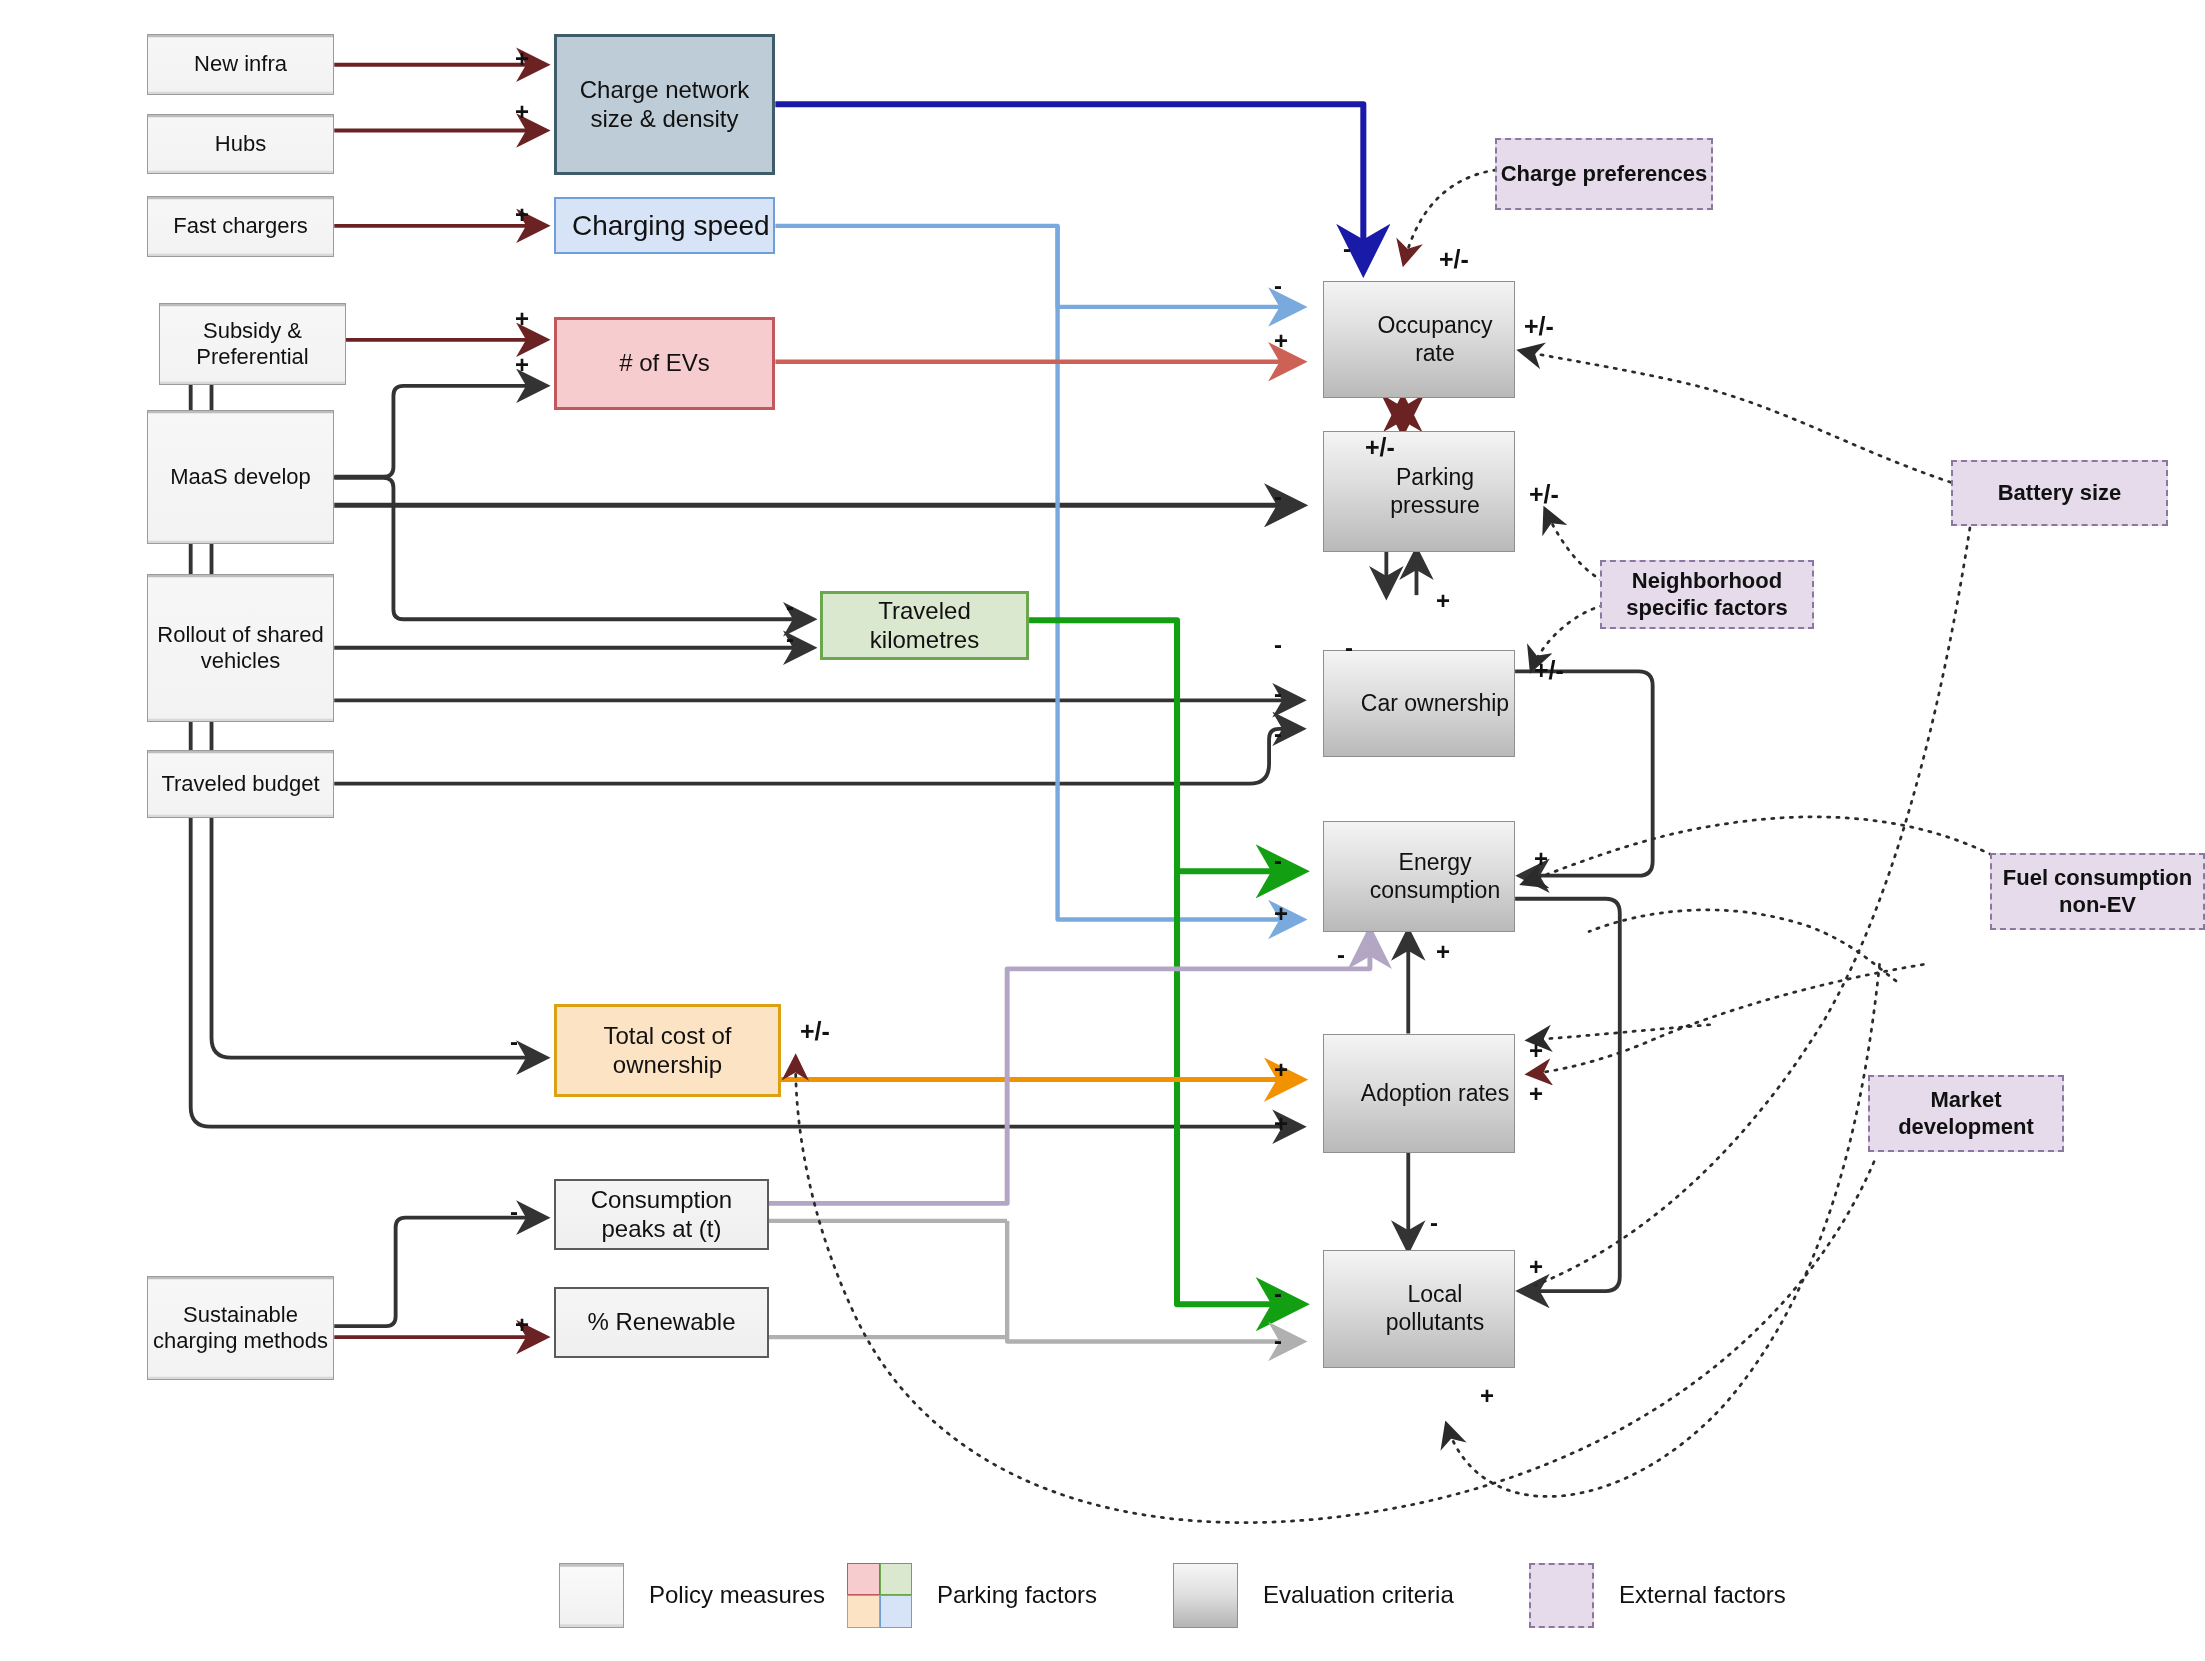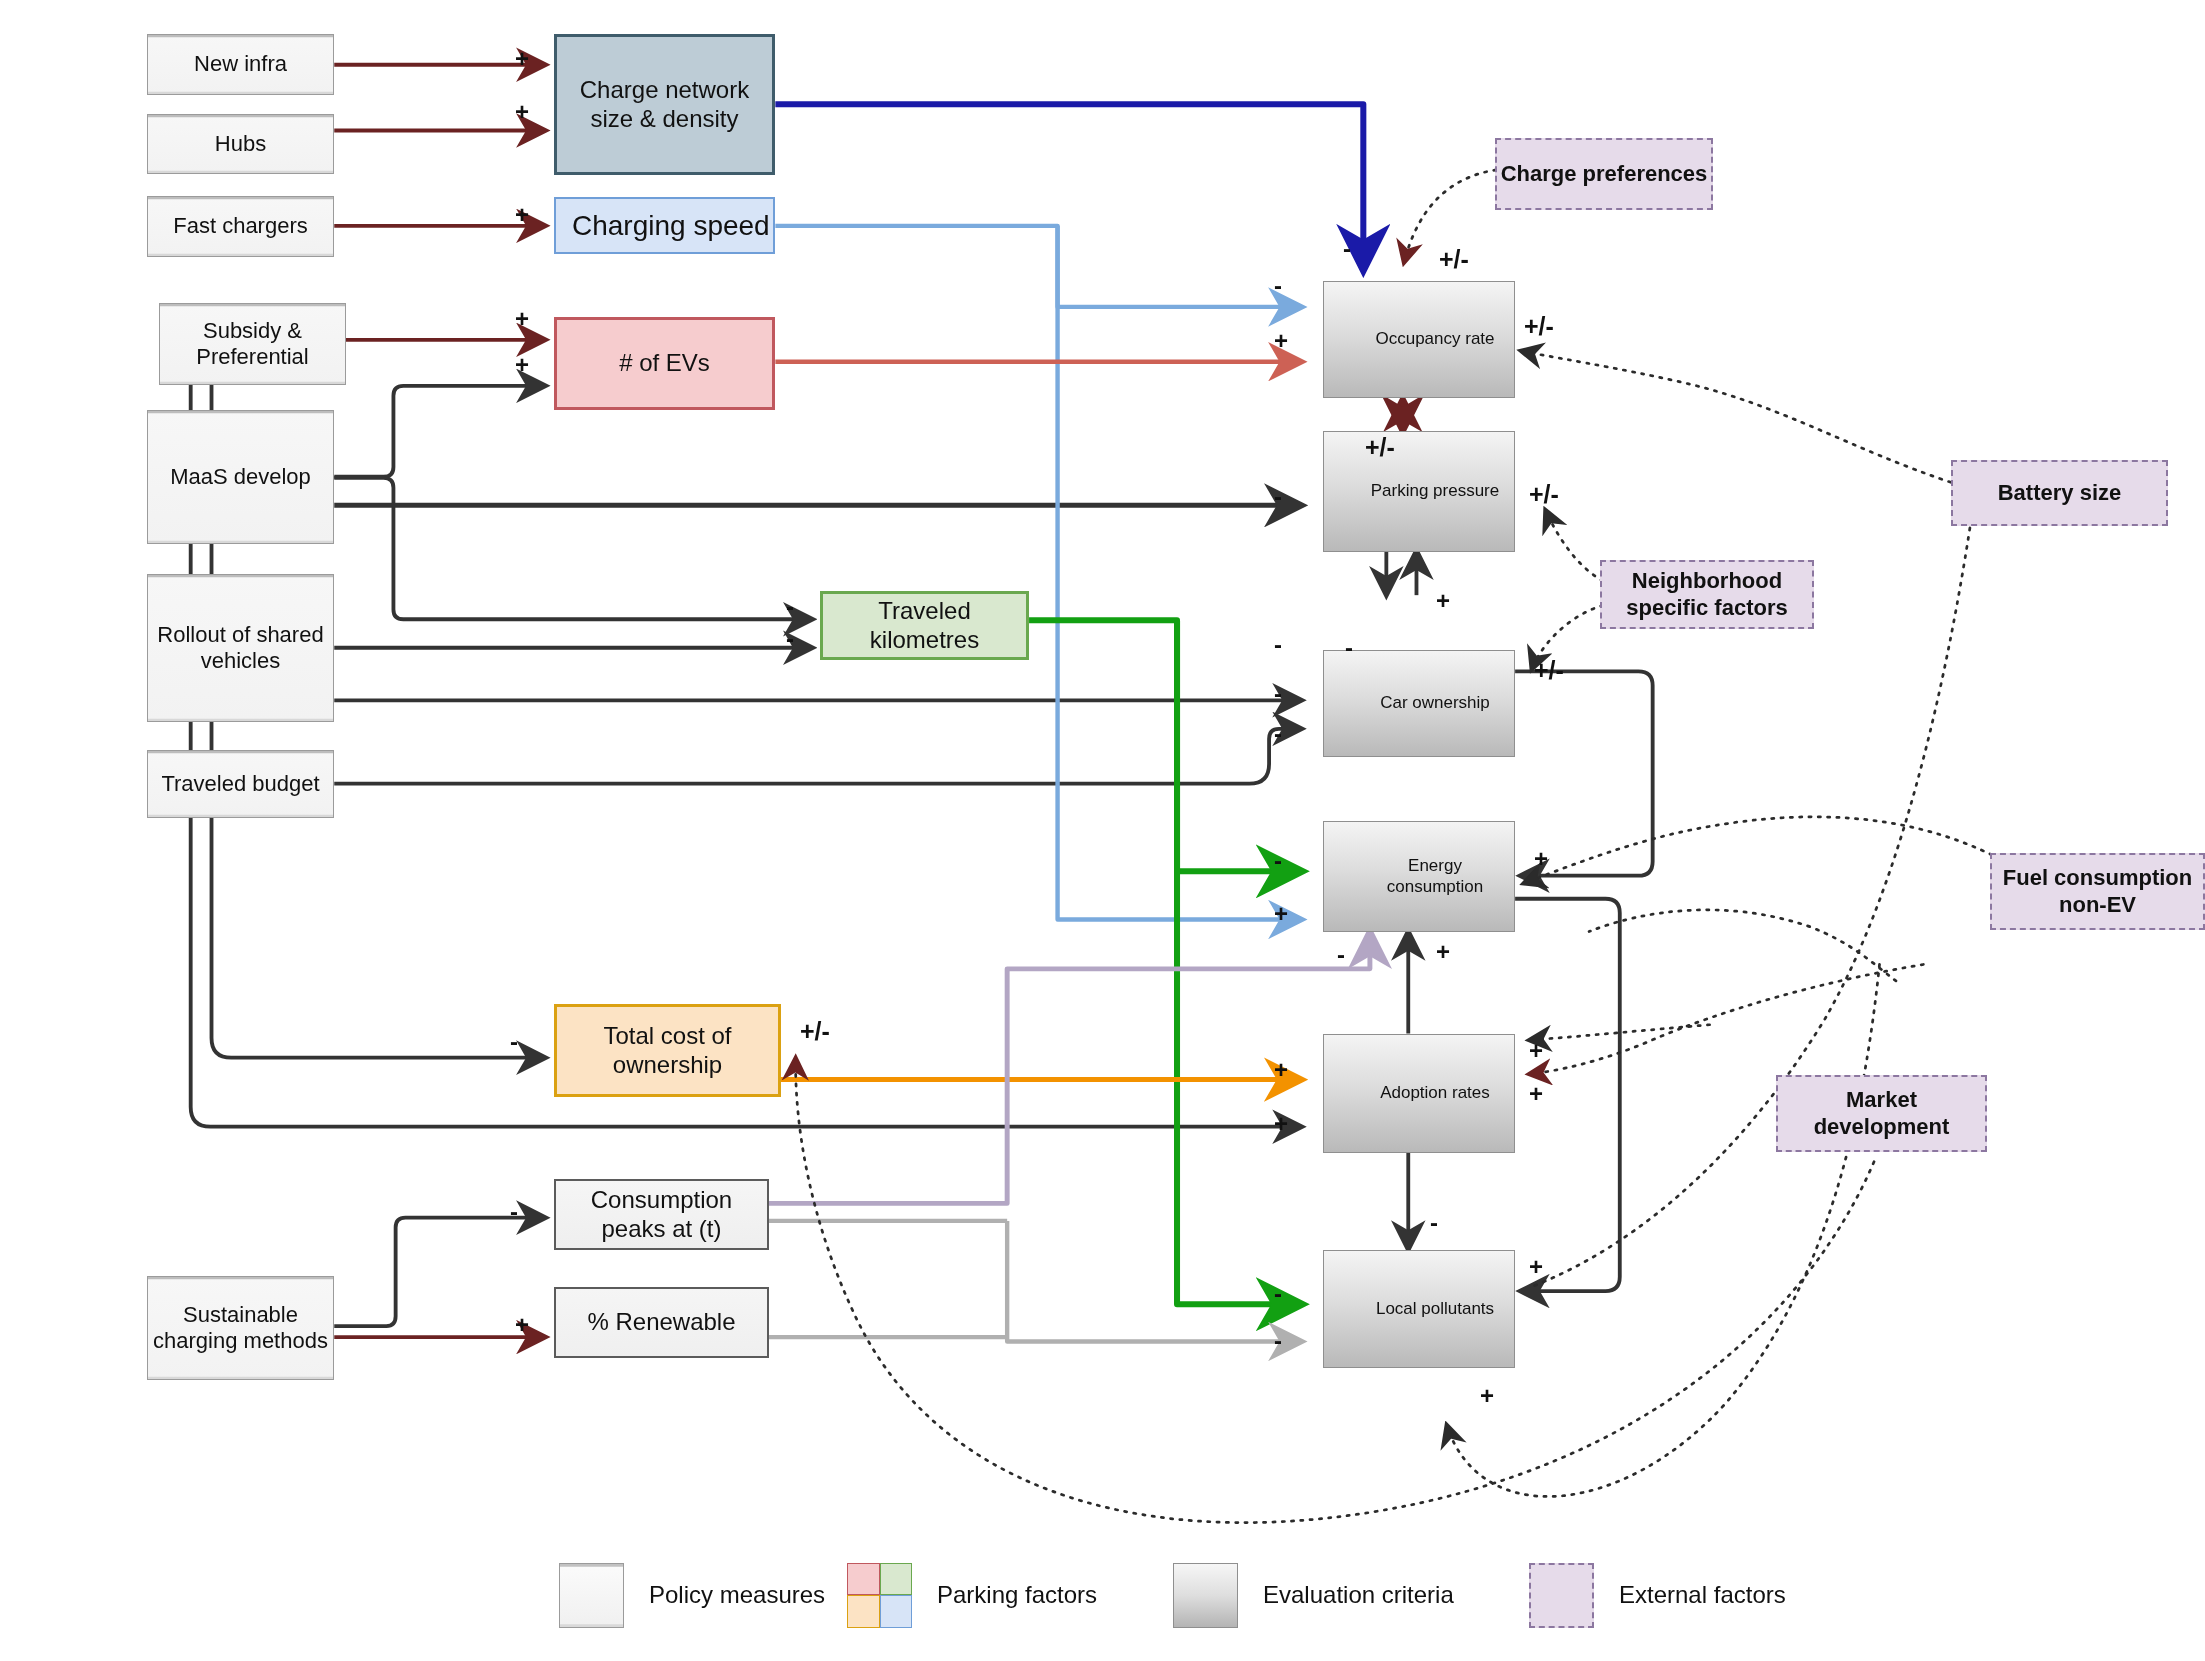--- a/index.html
+++ b/index.html
@@ -9,21 +9,21 @@
 
   .node{position:absolute;box-sizing:border-box;display:flex;align-items:center;justify-content:center;
         text-align:center;line-height:1.2;color:#111;font-weight:400;}
   .node span{display:block;padding:0 3.3px;}
 
   
   .policy{background:linear-gradient(#f7f7f7,#f2f2f2);border:1.6px solid #9b9b9b;
           box-shadow:0 2.2px 0 0 #bdbdbd inset, 0 -2.2px 0 0 #d8d8d8 inset;font-size:22px;}
   
   .eval{background:linear-gradient(180deg,#f4f4f4 0%,#dcdcdc 45%,#b9b9b9 100%);
-        border:1.6px solid #8f8f8f;font-size:17px;padding-left:32px;}
+        border:1.6px solid #8f8f8f;font-size:23px;padding-left:32px;}
   
   .external{background:#e6dbea;border:2.2px dashed #8c77a0;font-size:22px;font-weight:700;}
 
   
   .sf-steelblue{background:#bdccd6;border:3.3px solid #3f5c6b;font-size:24px;}
   .sf-lightblue{background:#d7e4f7;border:2.7px solid #6f9ed8;font-size:28px;justify-content:flex-end;}
   .sf-red{background:#f6ccce;border:3.3px solid #c0585e;font-size:24px;}
   .sf-green{background:#d9e8cf;border:3.3px solid #6aa84f;font-size:24px;}
   .sf-orange{background:#fce3c4;border:3.3px solid #dba112;font-size:24px;}
   .sf-grey{background:linear-gradient(#f5f5f5,#efefef);border:2.7px solid #5b5b5b;font-size:24px;}
@@ -245,21 +245,21 @@
   </div>
   <div class="node external" style="left:1951px;top:460px;width:217px;height:66px;">
     <span>Battery size</span>
   </div>
   <div class="node external" style="left:1600px;top:560px;width:214px;height:69px;">
     <span>Neighborhood specific factors</span>
   </div>
   <div class="node external" style="left:1990px;top:853px;width:215px;height:77px;">
     <span>Fuel consumption non-EV</span>
   </div>
-  <div class="node external" style="left:1776px;top:1075px;width:211px;height:77px;">
+  <div class="node external" style="left:1868px;top:1075px;width:196px;height:77px;">
     <span>Market development</span>
   </div>
 
   <div id="signs">
       <div class="sign small" style="left: 515px; top: 47px;">+</div>
       <div class="sign small" style="left: 515px; top: 100px;">+</div>
       <div class="sign small" style="left: 515px; top: 203px;">+</div>
       <div class="sign small" style="left: 515px; top: 307px;">+</div>
       <div class="sign small" style="left: 515px; top: 353px;">+</div>
       <div class="sign small" style="left: 786px; top: 595px;">-</div>

